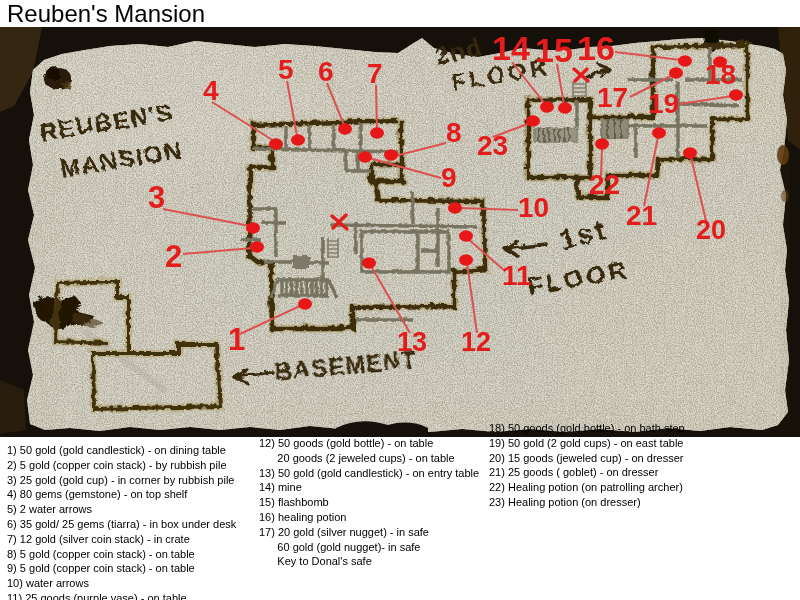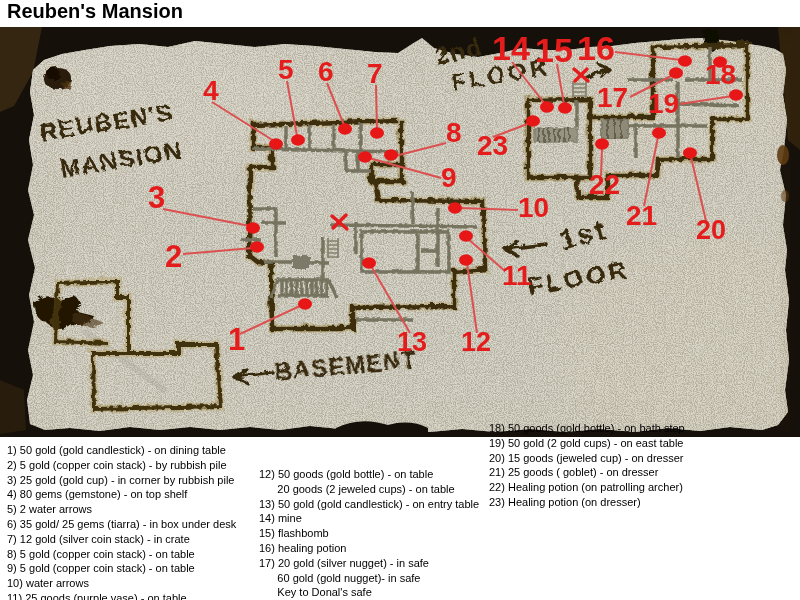--- a/index.html
+++ b/index.html
@@ -1,17 +1,17 @@
 <!DOCTYPE html>
 <html><head>
 <meta charset="utf-8">
 <style>
 html,body{margin:0;padding:0;width:800px;height:600px;background:#ffffff;overflow:hidden}
 body{font-family:"Liberation Sans",sans-serif;position:relative}
-#title{position:absolute;left:7px;top:0px;font-size:20px;font-weight:bold;color:#000}
+#title{position:absolute;left:7px;top:0px;font-size:24px;font-weight:normal;color:#000}
 .leg{position:absolute;font-size:11px;line-height:14.8px;color:#000;white-space:pre}
 svg text{font-family:"Liberation Sans",sans-serif}
 </style>
 </head>
 <body>
 
 <div id="title">Reuben's Mansion</div>
 
 <svg width="800" height="410" viewBox="0 27 800 410" style="position:absolute;left:0;top:27px">
 <defs>
@@ -378,21 +378,21 @@
 3) 25 gold (gold cup) - in corner by rubbish pile
 4) 80 gems (gemstone) - on top shelf
 5) 2 water arrows
 6) 35 gold/ 25 gems (tiarra) - in box under desk
 7) 12 gold (silver coin stack) - in crate
 8) 5 gold (copper coin stack) - on table
 9) 5 gold (copper coin stack) - on table
 10) water arrows
 11) 25 goods (purple vase) - on table</div>
 
-<div class="leg" style="left:259px;top:467px">12) 50 goods (gold bottle) - on table
+<div class="leg" style="left:259px;top:436px">12) 50 goods (gold bottle) - on table
       20 goods (2 jeweled cups) - on table
 13) 50 gold (gold candlestick) - on entry table
 14) mine
 15) flashbomb
 16) healing potion
 17) 20 gold (silver nugget) - in safe
       60 gold (gold nugget)- in safe
       Key to Donal's safe</div>
 
 <div class="leg" style="left:489px;top:421px">18) 50 goods (gold bottle) - on bath step

